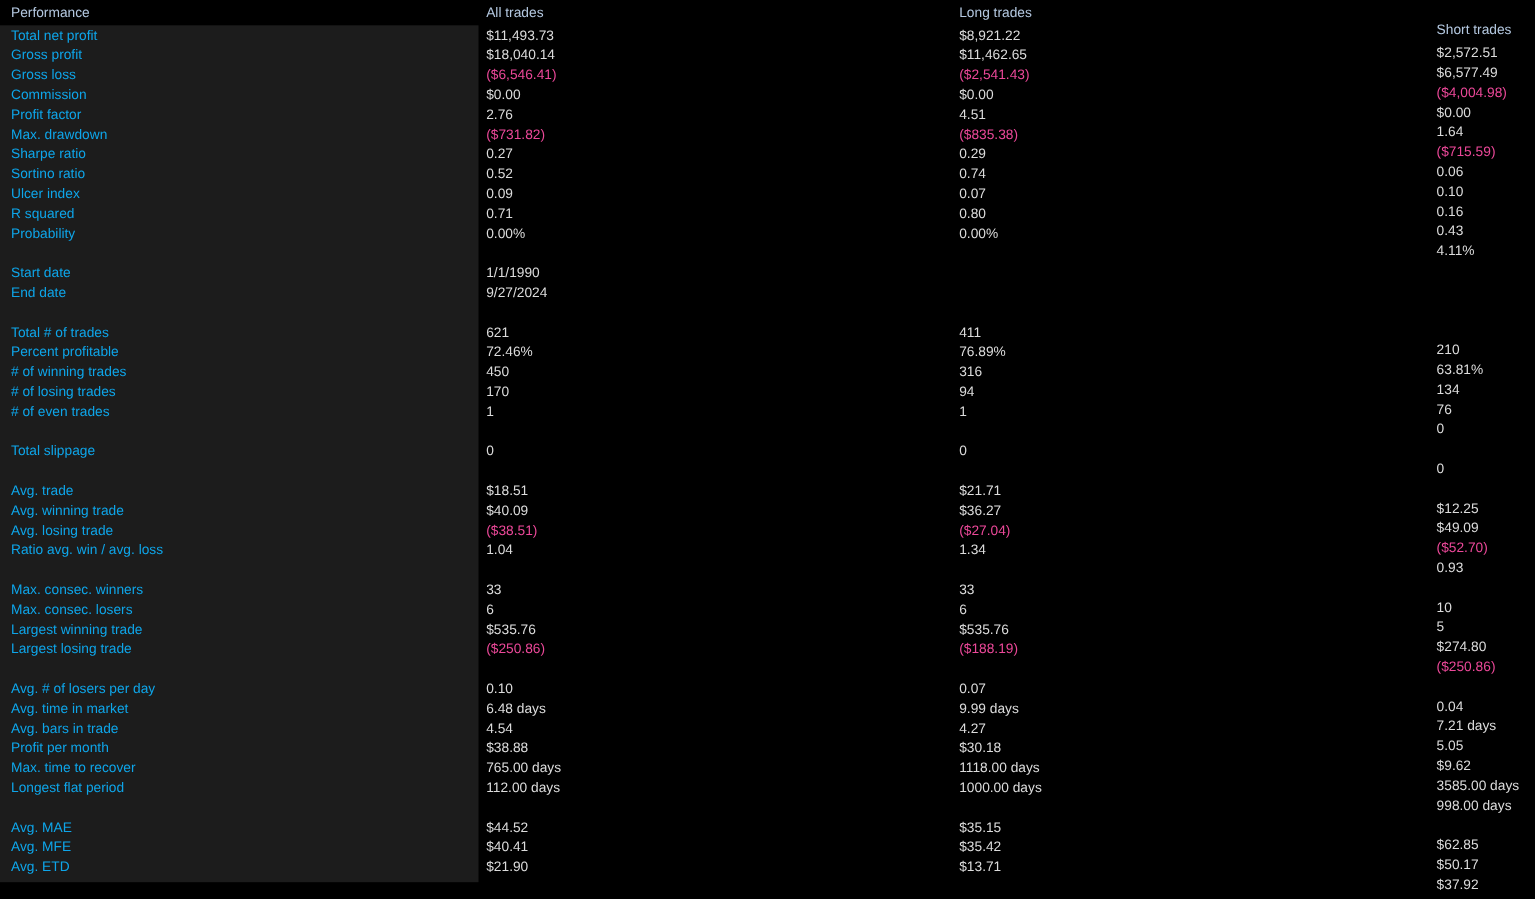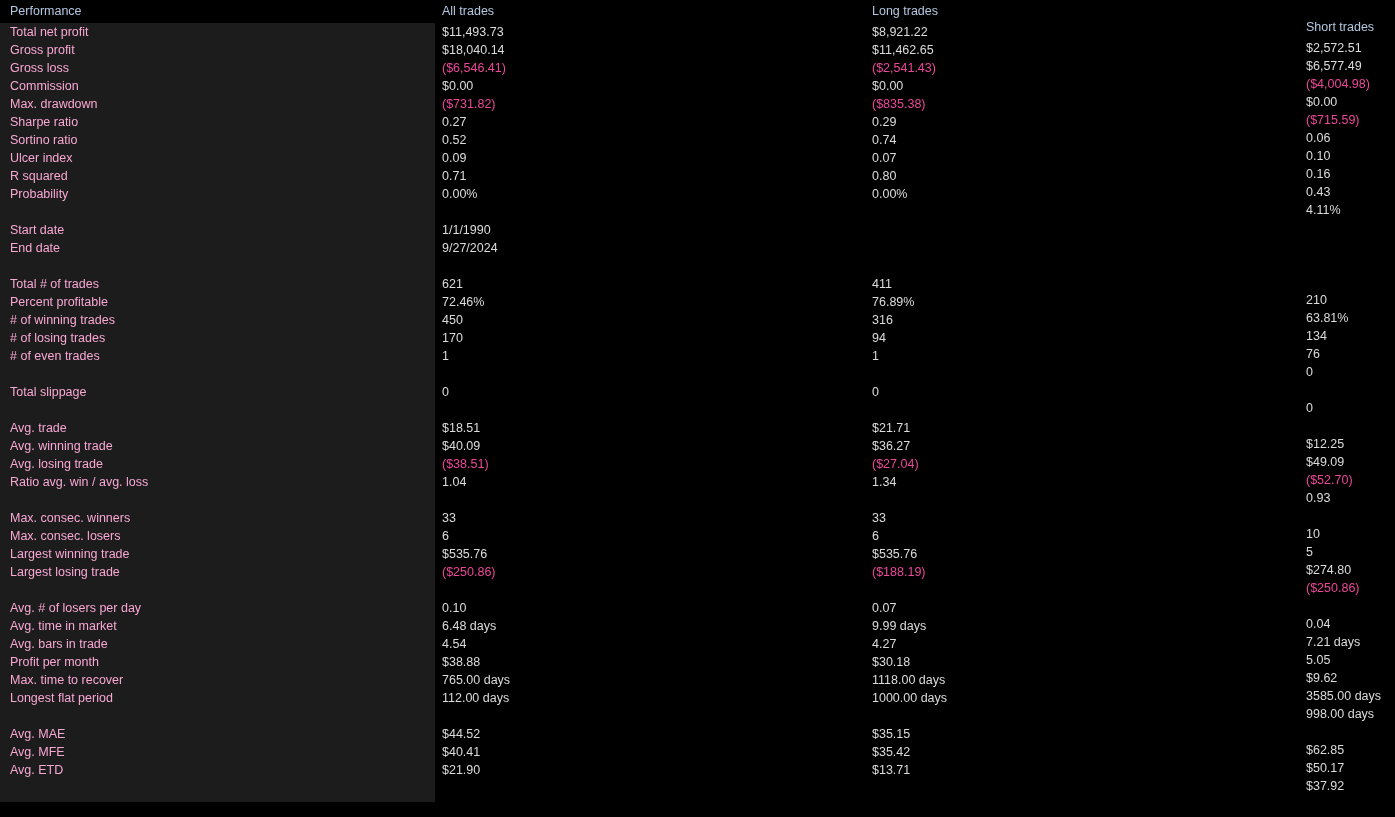--- a/index.html
+++ b/index.html
@@ -80,21 +80,21 @@
     color: #b4c8e0;
     font-size: 12.5px;
   }
   .neg {
     color: #ec4899;
   }
   .val {
     color: #dcdcdc;
   }
   .lbl {
-    color: #f9a8d4;
+    color: #0ea5e9;
   }
 </style>
 </head>
 <body>
 
 <div id="report">
 
   <div class="label-panel"></div>
 
   <div class="grid">
@@ -125,20 +125,26 @@
           <span class="c-long neg">($2,541.43)</span>
           <span class="c-short neg">($4,004.98)</span>
         </div>
         <div class="row">
           <span class="c-label lbl">Commission</span>
           <span class="c-all val">$0.00</span>
           <span class="c-long val">$0.00</span>
           <span class="c-short val">$0.00</span>
         </div>
         <div class="row">
+          <span class="c-label lbl">Profit factor</span>
+          <span class="c-all val">2.76</span>
+          <span class="c-long val">4.51</span>
+          <span class="c-short val">1.64</span>
+        </div>
+        <div class="row">
           <span class="c-label lbl">Max. drawdown</span>
           <span class="c-all neg">($731.82)</span>
           <span class="c-long neg">($835.38)</span>
           <span class="c-short neg">($715.59)</span>
         </div>
         <div class="row">
           <span class="c-label lbl">Sharpe ratio</span>
           <span class="c-all val">0.27</span>
           <span class="c-long val">0.29</span>
           <span class="c-short val">0.06</span>

